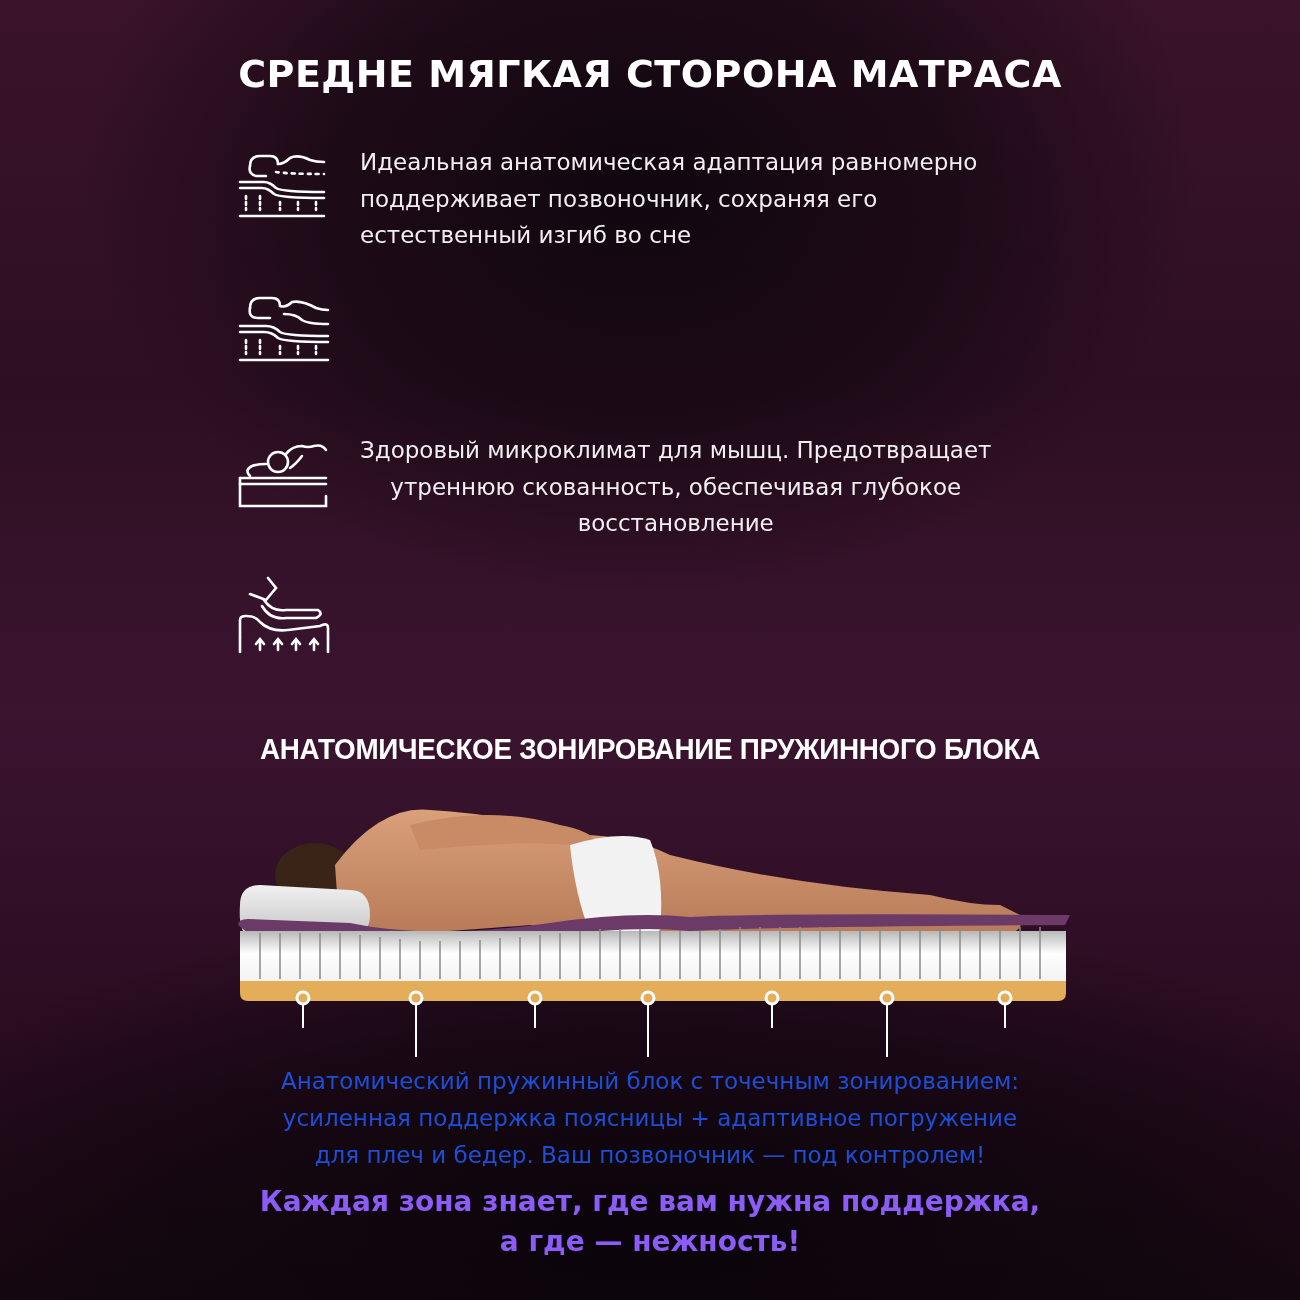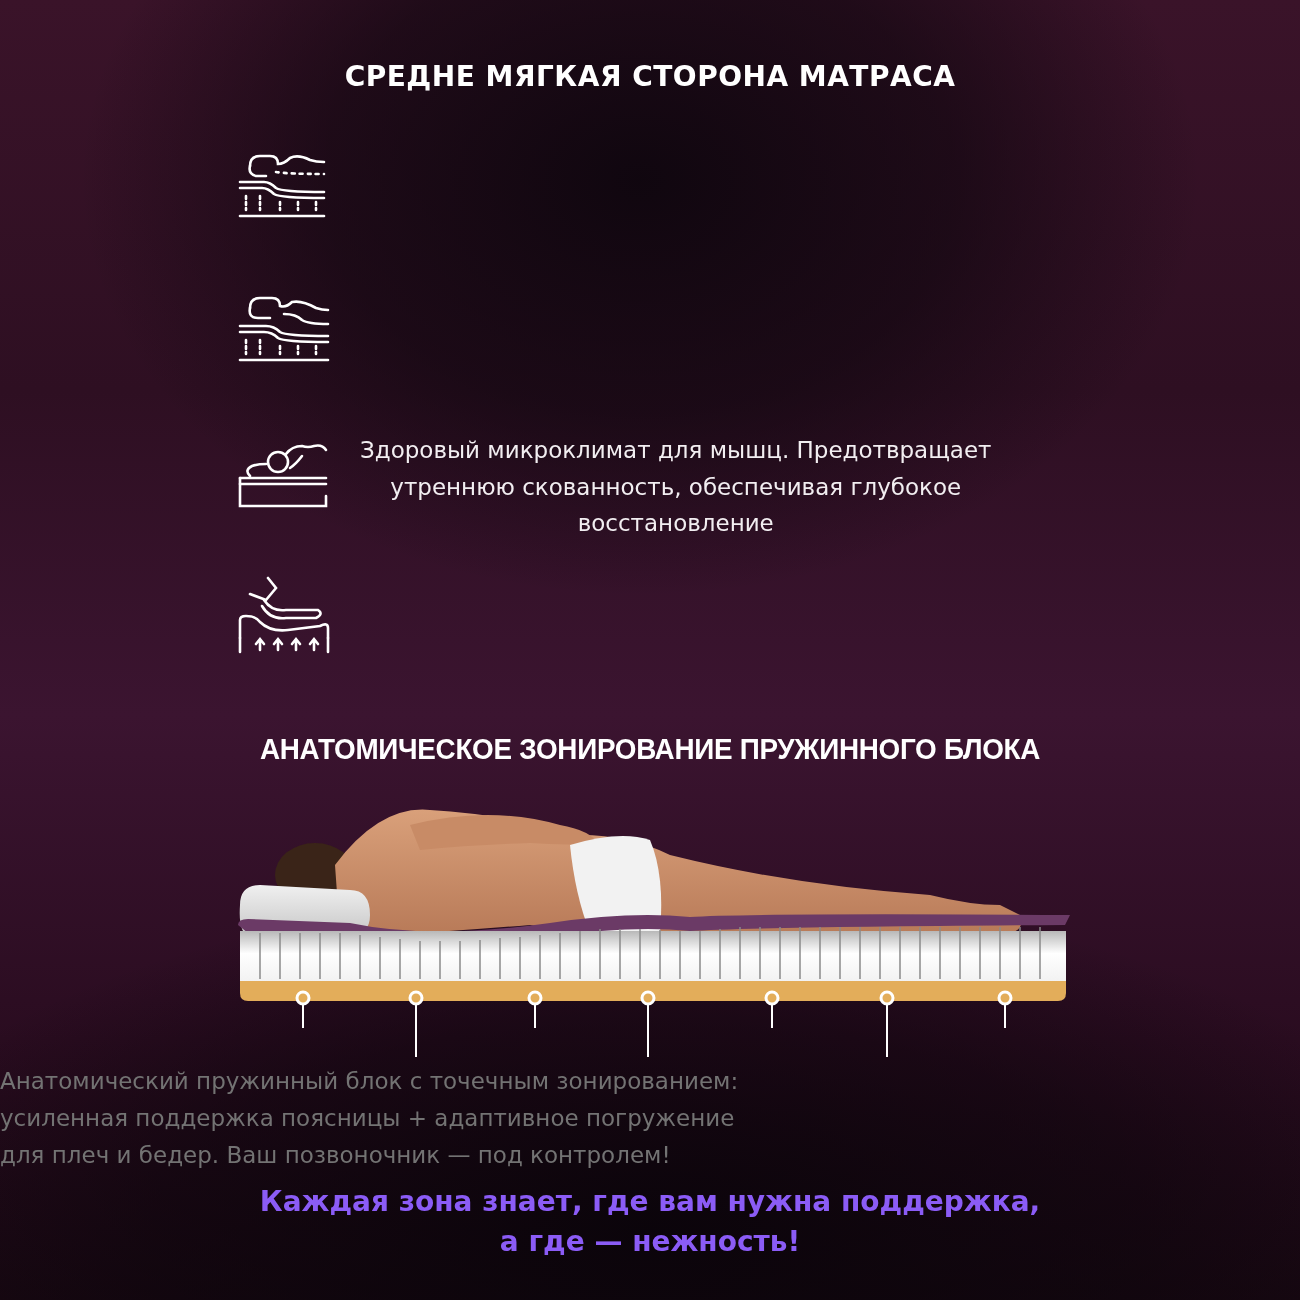--- a/index.html
+++ b/index.html
@@ -3,45 +3,48 @@
 <meta charset="utf-8">
 <style>
   html,body{margin:0;padding:0;}
   body{width:1300px;height:1300px;overflow:hidden;position:relative;
     background:
       radial-gradient(ellipse 700px 520px at 640px 180px, rgba(14,6,14,0.95) 0%, rgba(14,6,14,0.6) 45%, rgba(14,6,14,0) 80%),
       radial-gradient(ellipse 900px 380px at 650px 1230px, rgba(10,4,10,0.95) 0%, rgba(10,4,10,0.5) 55%, rgba(10,4,10,0) 90%),
       linear-gradient(180deg,#3a1329 0%,#2e0f22 30%,#3b1430 55%,#2a0c20 80%,#180812 100%);
     font-family:"DejaVu Sans","Liberation Sans",sans-serif;color:#fff;}
   .title{position:absolute;left:0;width:1300px;text-align:center;font-weight:bold;color:#fff;letter-spacing:0.5px;}
-  #t1{top:60px;font-size:28px;}
+  #t1{top:52px;font-size:38px;}
   #t2{top:733px;font-size:29px;font-family:"Liberation Sans",sans-serif;letter-spacing:-0.3px;transform:scaleX(0.96);}
   .feature{position:absolute;left:236px;width:860px;height:110px;}
   .feature .icon{position:absolute;left:0;top:0;width:96px;height:80px;}
   .feature .text{position:absolute;left:124px;top:0;font-size:23px;line-height:36.5px;color:#f2eef1;white-space:pre-line;}
   #f1{top:144px;} #f2{top:288px;} #f3{top:432px;text-align:center;} #f4{top:576px;}
   .illustration{position:absolute;left:230px;top:795px;width:840px;height:270px;}
-  .caption{position:absolute;left:0;top:1063px;width:1300px;font-size:23px;line-height:37px;color:#737373;white-space:pre-line;}
+  .caption{position:absolute;left:0;top:1063px;width:1300px;text-align:center;font-size:23px;line-height:37px;color:#1d4ed8;white-space:pre-line;}
   .slogan{position:absolute;left:0;top:1182px;width:1300px;text-align:center;font-size:28px;line-height:40px;font-weight:bold;color:#8b5cf6;white-space:pre-line;}
 </style>
 </head>
 <body>
 
 <div id="t1" class="title">СРЕДНЕ МЯГКАЯ СТОРОНА МАТРАСА</div>
 
 <div id="f1" class="feature">
   <svg class="icon" viewBox="0 0 96 80" fill="none" stroke="#fff" stroke-width="2.6" stroke-linecap="round">
     <path d="M14 22 Q14 12 24 12 L34 12 Q42 12 42 20 Q48 20 54 14 Q62 10 74 16 Q80 18 88 18"></path>
     <path d="M14 22 Q12 30 20 32 L30 32"></path>
     <path d="M40 28 Q52 30 88 30" stroke-dasharray="3 5"></path>
     <path d="M4 38 L28 38 Q34 38 40 44 Q46 48 88 48"></path>
     <path d="M4 44 L26 44 Q32 44 38 50 Q44 54 88 54"></path>
     <path d="M10 52 L10 66 M24 52 L24 66 M44 58 L44 66 M62 58 L62 66 M80 58 L80 66" stroke-dasharray="3 3"></path>
     <path d="M4 72 L88 72"></path>
   </svg>
+  <div class="text">Идеальная анатомическая адаптация равномерно
+поддерживает позвоночник, сохраняя его
+естественный изгиб во сне</div>
 </div>
 
 <div id="f2" class="feature">
   <svg class="icon" viewBox="0 0 96 80" fill="none" stroke="#fff" stroke-width="2.6" stroke-linecap="round">
     <path d="M14 20 Q14 10 24 10 L36 10 Q44 10 44 18 Q50 20 56 14 Q66 12 80 20 Q86 22 92 22"></path>
     <path d="M14 20 Q12 30 22 30 L34 30"></path>
     <path d="M48 26 Q60 26 66 32 Q72 36 92 36"></path>
     <path d="M4 38 L30 38 Q38 38 44 44 Q50 48 92 48"></path>
     <path d="M4 44 L28 44 Q36 44 42 50 Q48 54 92 54"></path>
     <path d="M10 52 L10 66 M24 52 L24 66 M44 58 L44 66 M62 58 L62 66 M80 58 L80 66" stroke-dasharray="3 3"></path>

